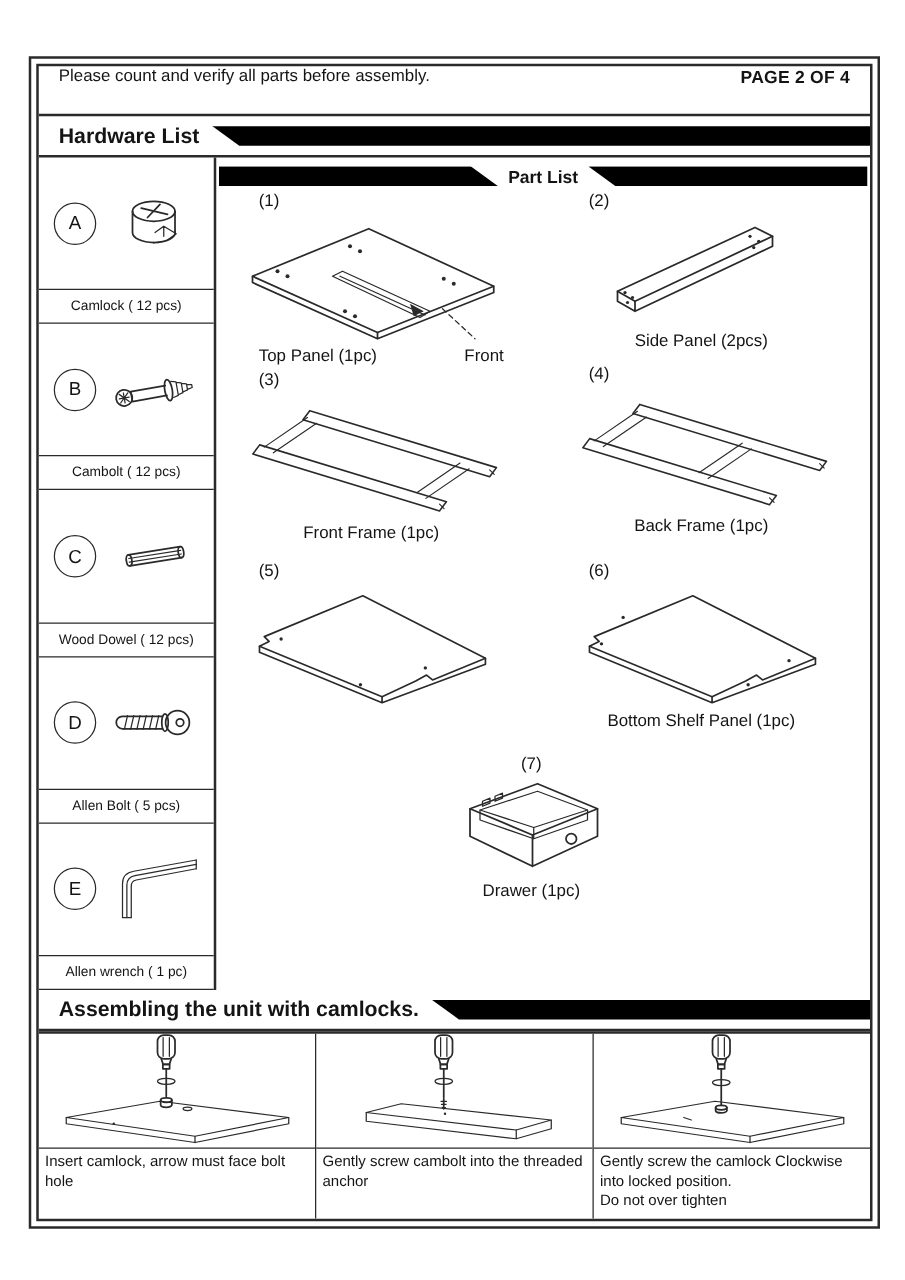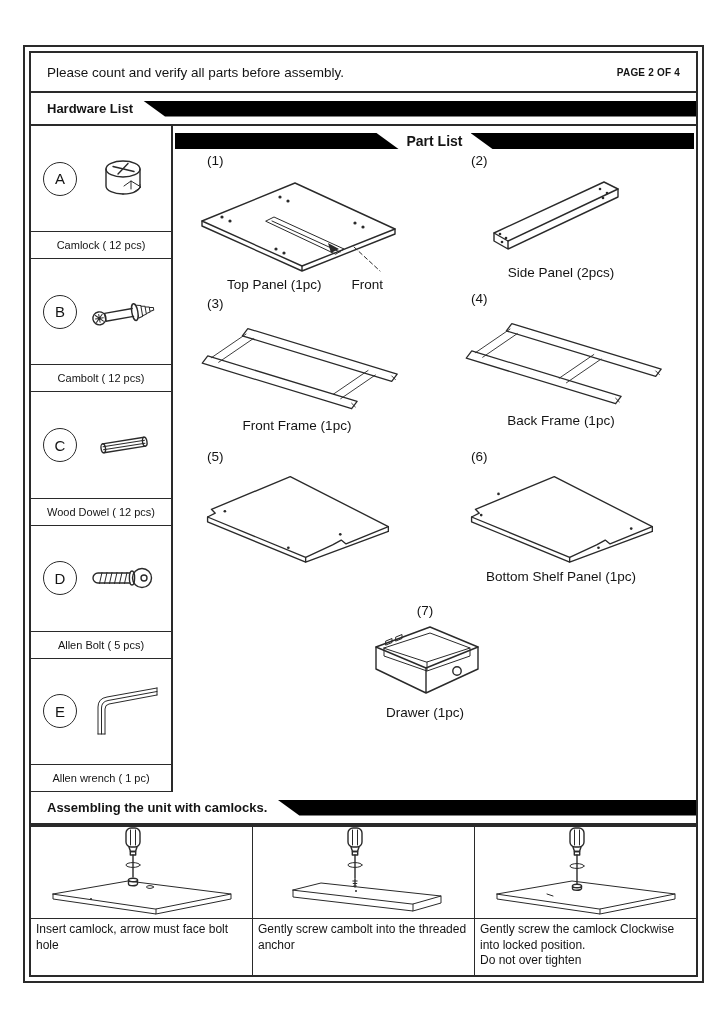--- a/index.html
+++ b/index.html
@@ -5,28 +5,28 @@
   * { margin:0; padding:0; box-sizing:border-box; }
   html,body { width:724px; height:1024px; background:#ffffff;
     font-family:"Liberation Sans", sans-serif; color:#141414; }
   .sheet { position:absolute; left:23px; top:45px; width:681px; height:938px;
     border:2px solid #2a2a2a; padding:4px; background:#fff; }
   .inner { width:100%; height:100%; border:2px solid #2a2a2a;
     display:flex; flex-direction:column; overflow:hidden; }
 
   
   .header-row { height:40px; border-bottom:2px solid #2a2a2a; display:flex;
-    align-items:center; justify-content:space-between; padding:0 16px; flex:none; }
+    justify-content:space-between; padding:0 16px; flex:none; }
   .notice { font-size:13.5px; }
-  .page-num { font-size:10px; font-weight:bold; letter-spacing:.2px; }
+  .page-num { font-size:14px; font-weight:bold; letter-spacing:.2px; }
 
   
   .banner-row { height:33px; border-bottom:2px solid #2a2a2a; display:flex;
     align-items:center; padding:0 0 0 16px; flex:none; }
-  .banner-title { font-size:13px; font-weight:bold; white-space:nowrap; }
+  .banner-title { font-size:17px; font-weight:bold; white-space:nowrap; }
   .bar { height:16px; background:#000; flex:1; }
   .bar.slant-left  { margin-left:10px; clip-path:polygon(0 0,100% 0,100% 100%,22px 100%); }
   .bar.slant-right { clip-path:polygon(0 0,calc(100% - 22px) 0,100% 100%,0 100%); }
 
   
   .main-row { flex:1; display:flex; min-height:0; }
   .hw-col { width:142px; flex:none; border-right:2px solid #2a2a2a;
     display:flex; flex-direction:column; }
   .hw-cell { flex:1; border-bottom:1.5px solid #2a2a2a; display:flex;
     align-items:center; padding:0 6px 0 12px; gap:6px; }
@@ -39,21 +39,21 @@
     white-space:nowrap; }
 
   .parts-col { flex:1; display:flex; flex-direction:column; min-width:0; }
   .part-banner { margin:7px 2px 0 2px; height:18px; display:flex; flex:none; }
   .part-banner .banner-title { padding:0 8px; font-size:14px; }
   .parts-canvas { position:relative; flex:1; }
   .part { position:absolute; width:240px; text-align:center; }
   .part-num { font-size:13.5px; text-align:left; padding-left:30px; height:18px; }
   .part-num.centered { text-align:center; padding-left:0; }
   .part-caption { font-size:13.5px; margin-top:2px; }
-  .cap-row { display:flex; justify-content:center; padding:0 14px 0 30px;gap:30px; }
+  .cap-row { display:flex; justify-content:space-between; padding:0 14px 0 30px;gap:30px; }
   svg.line-art { display:block; margin:0 auto; }
   .ink { stroke:#2a2a2a; fill:none; stroke-width:1.4; stroke-linejoin:round; stroke-linecap:round; }
   .ink-thin { stroke:#2a2a2a; fill:none; stroke-width:1; stroke-linejoin:round; stroke-linecap:round; }
   .ink-fill { fill:#2a2a2a; stroke:none; }
   .dash { stroke-dasharray:4 3; }
 
   
   .steps-row { height:150px; flex:none; border-top:2px solid #2a2a2a; display:flex;justify-content:space-between; }
   .step { flex:1; display:flex; flex-direction:column; border-right:1.5px solid #2a2a2a; min-width:0; }
   .step:last-child { border-right:none; }

